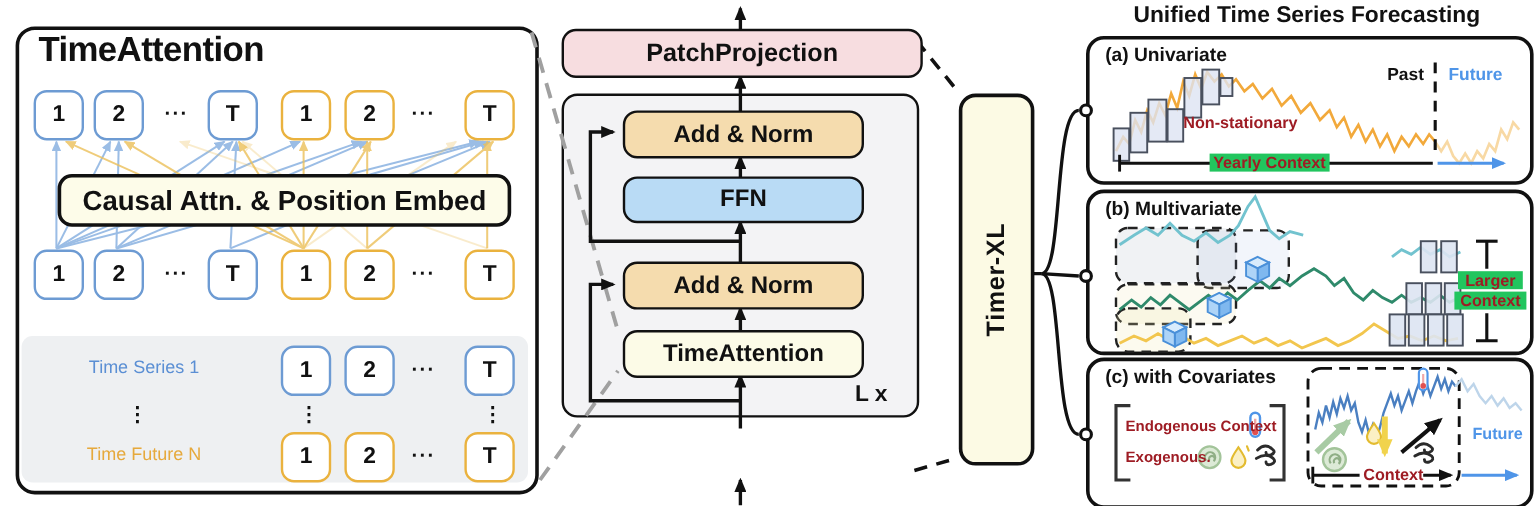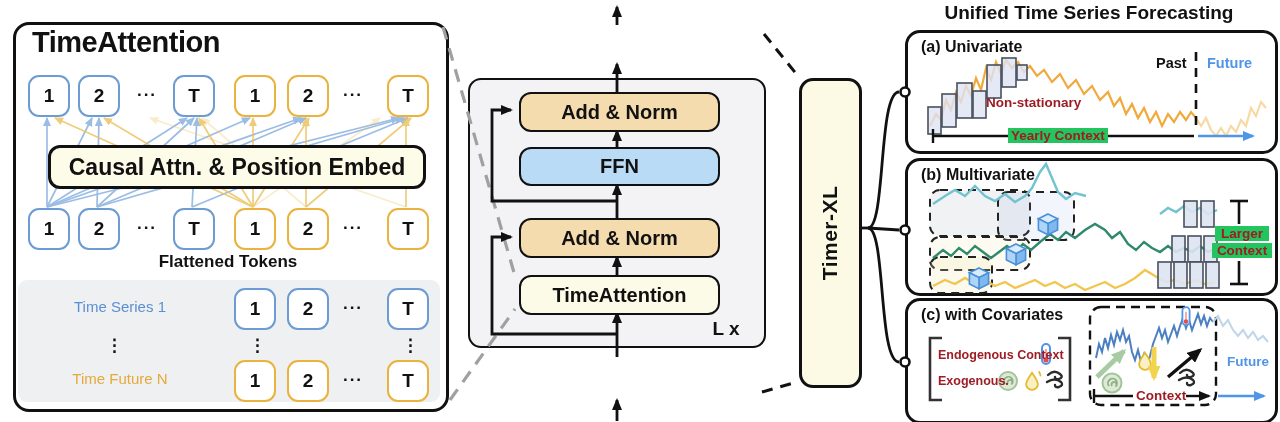--- a/index.html
+++ b/index.html
@@ -266,38 +266,38 @@
 
   <div class="abs tok" style="left:28px;top:208px">1</div>
   <div class="abs tok" style="left:78px;top:208px">2</div>
   <div class="abs tokdots" style="left:129px;top:218px">···</div>
   <div class="abs tok" style="left:173px;top:208px">T</div>
   <div class="abs tok ty" style="left:234px;top:208px">1</div>
   <div class="abs tok ty" style="left:287px;top:208px">2</div>
   <div class="abs tokdots" style="left:335px;top:218px">···</div>
   <div class="abs tok ty" style="left:387px;top:208px">T</div>
 
-  <div class="abs flat">Flattened Tokens</div>
 
   <div class="abs series-lab" style="left:35px;top:298px;color:#5b8fd4">Time Series 1</div>
   <div class="abs tok" style="left:234px;top:288px">1</div>
   <div class="abs tok" style="left:287px;top:288px">2</div>
   <div class="abs tokdots" style="left:335px;top:298px">···</div>
   <div class="abs tok" style="left:387px;top:288px">T</div>
 
   <div class="abs vdots" style="left:106px;top:337px">⋮</div>
   <div class="abs vdots" style="left:249px;top:337px">⋮</div>
   <div class="abs vdots" style="left:402px;top:337px">⋮</div>
 
   <div class="abs series-lab" style="left:35px;top:370px;color:#e6a93c">Time Future N</div>
   <div class="abs tok ty" style="left:234px;top:360px">1</div>
   <div class="abs tok ty" style="left:287px;top:360px">2</div>
   <div class="abs tokdots" style="left:335px;top:370px">···</div>
   <div class="abs tok ty" style="left:387px;top:360px">T</div>
 
+  <div class="abs mbox pinkbx" style="left:468px;top:24px;width:297px;height:37px;font-size:21px">PatchProjection</div>
   <div class="abs mbox tanbx" style="left:519px;top:92px;width:197px;height:36px;font-size:20px">Add &amp; Norm</div>
   <div class="abs mbox ffnbx" style="left:519px;top:147px;width:197px;height:35px;font-size:20px">FFN</div>
   <div class="abs mbox tanbx" style="left:519px;top:218px;width:197px;height:36px;font-size:20px">Add &amp; Norm</div>
   <div class="abs mbox creambx" style="left:519px;top:275px;width:197px;height:36px;font-size:20px">TimeAttention</div>
   <div class="abs lx">L x</div>
 
   <div class="abs timerxl">
     <span>Timer-XL</span>
   </div>
 

